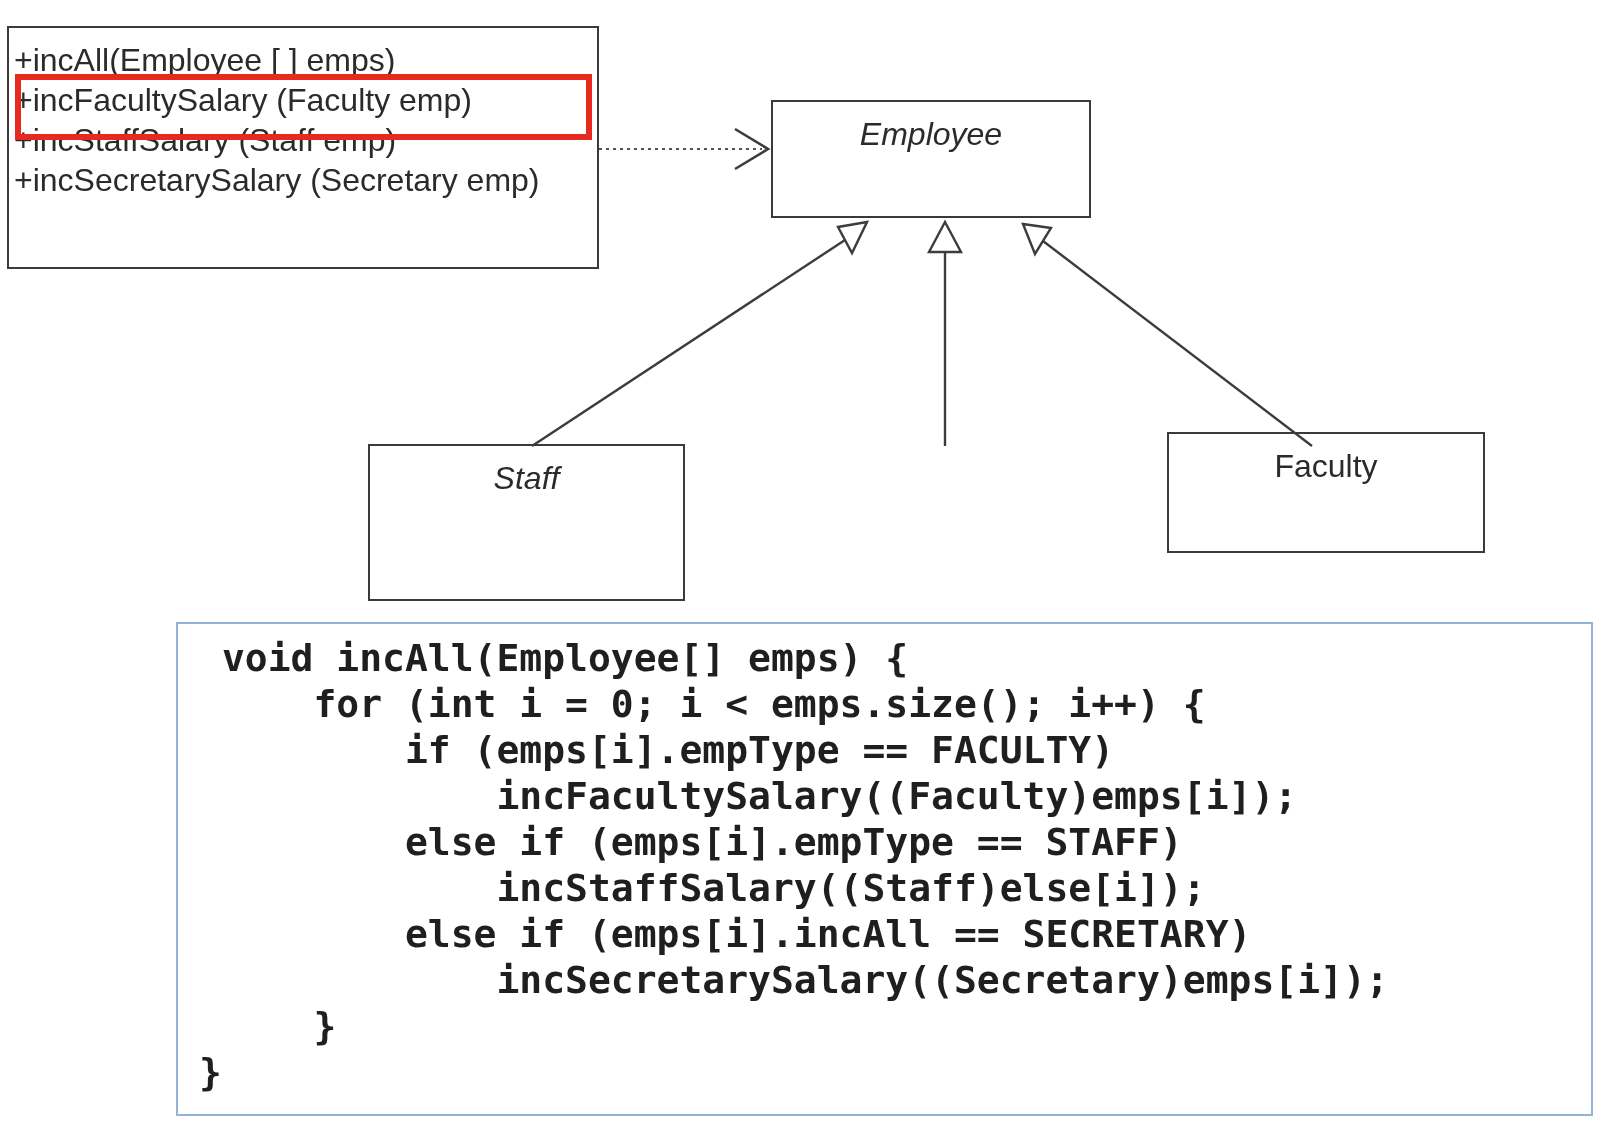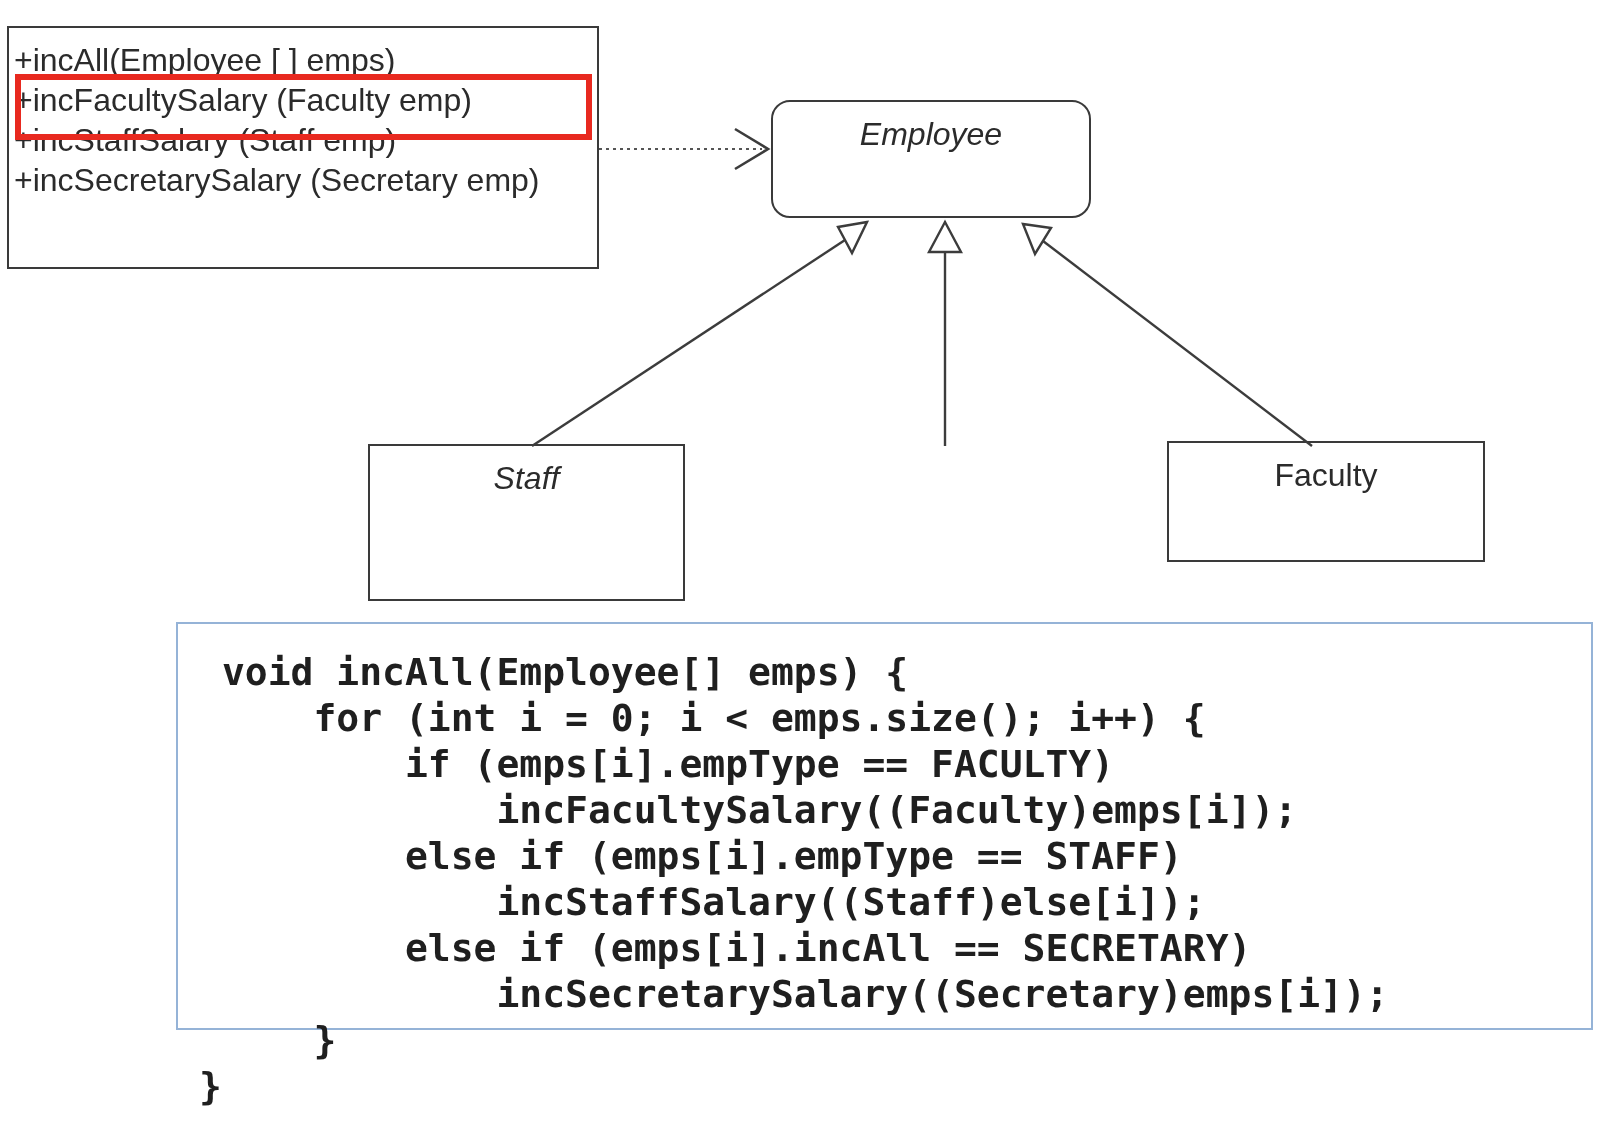--- a/index.html
+++ b/index.html
@@ -60,37 +60,37 @@
     top: 46px;
     width: 577px;
     height: 66px;
     border: 6px solid #e8291f;
     box-sizing: border-box;
     z-index: 5;
     background: transparent;
   }
 
   
-  .employee  { left: 771px; top: 100px; width: 320px; height: 118px; border-radius: 19px; }
+  .employee  { left: 771px; top: 100px; width: 320px; height: 118px; }
   .staff     { left: 368px; top: 444px; width: 317px; height: 157px; font-style: italic; }
   .secretary { left: 772px; top: 444px; width: 318px; height: 121px; }
-  .faculty   { left: 1167px; top: 441px; width: 318px; height: 121px; }
+  .faculty   { left: 1167px; top: 432px; width: 318px; height: 121px; }
 
   
   .code-box {
     position: absolute;
     left: 176px;
     top: 622px;
     width: 1417px;
-    height: 408px;
+    height: 494px;
     box-sizing: border-box;
     background: #ffffff;
     border: 2px solid #95b3d7;
     z-index: 2;
-    padding: 25px 0 0 21px;
+    padding: 11px 0 0 21px;
   }
   .code-line {
     font-family: "DejaVu Sans Mono", monospace;
     font-size: 38px;
     line-height: 46px;
     font-weight: 600;
     color: #1f1f1f;
     white-space: pre;
   }
   .conn-line {

